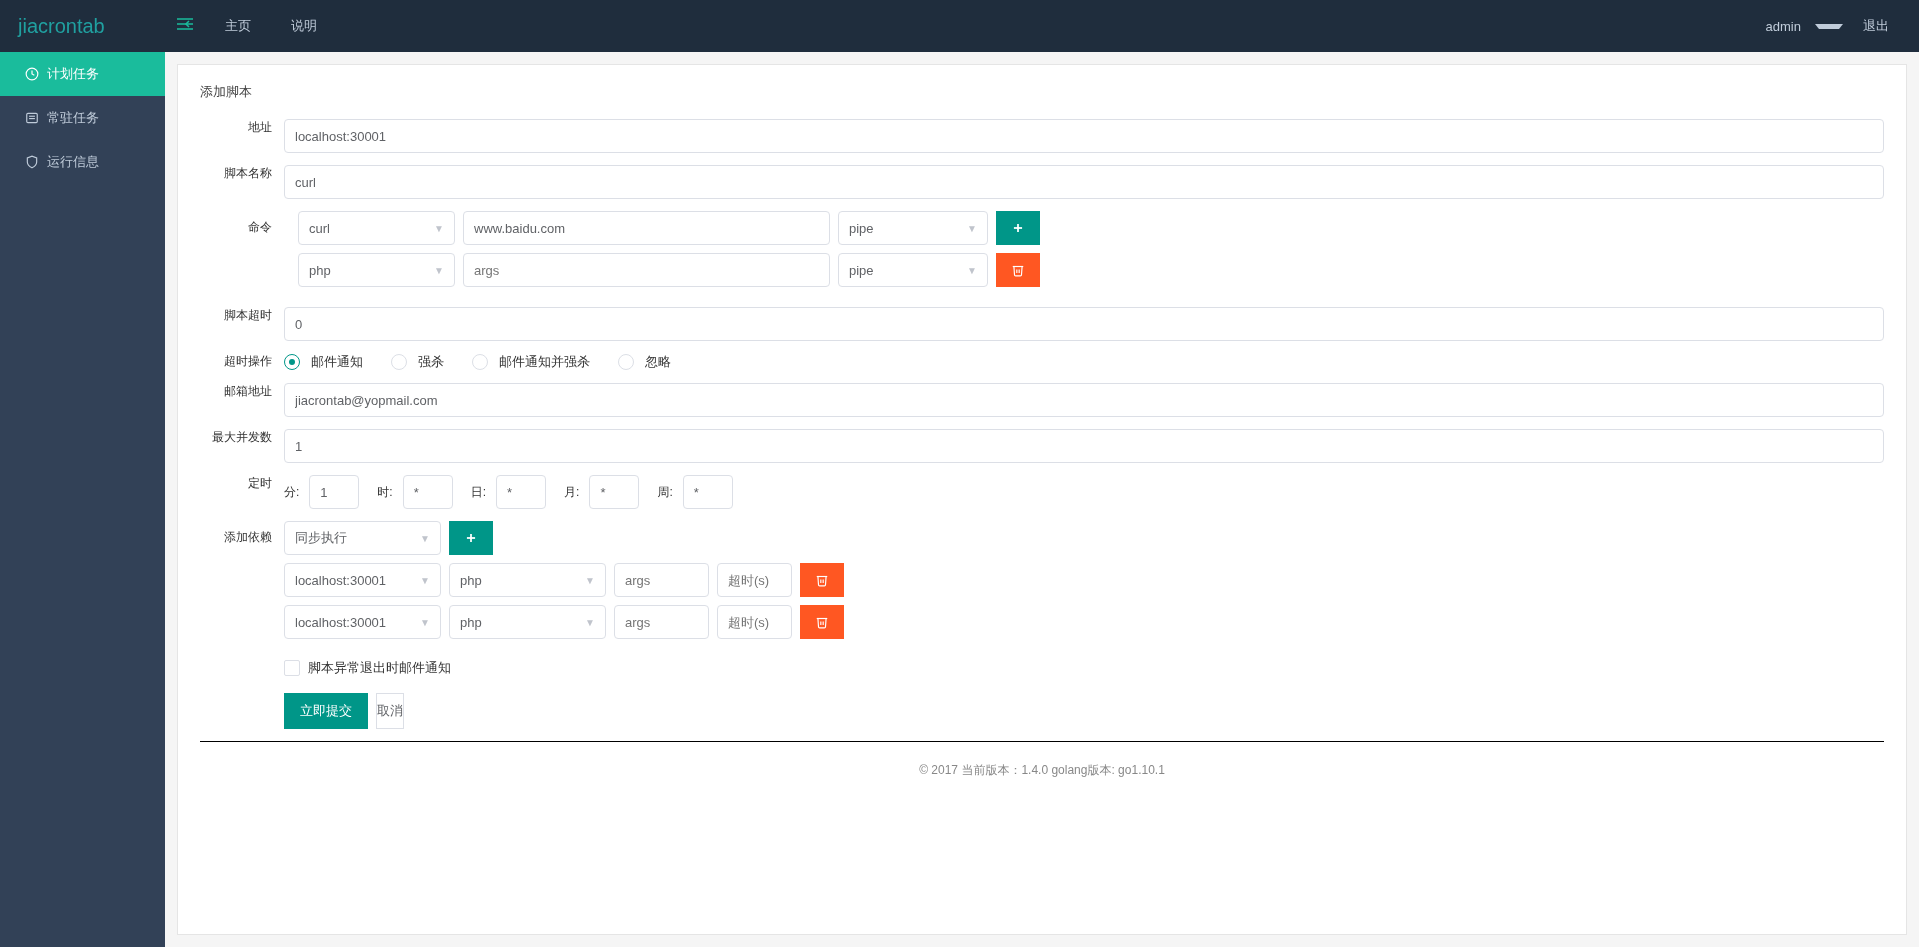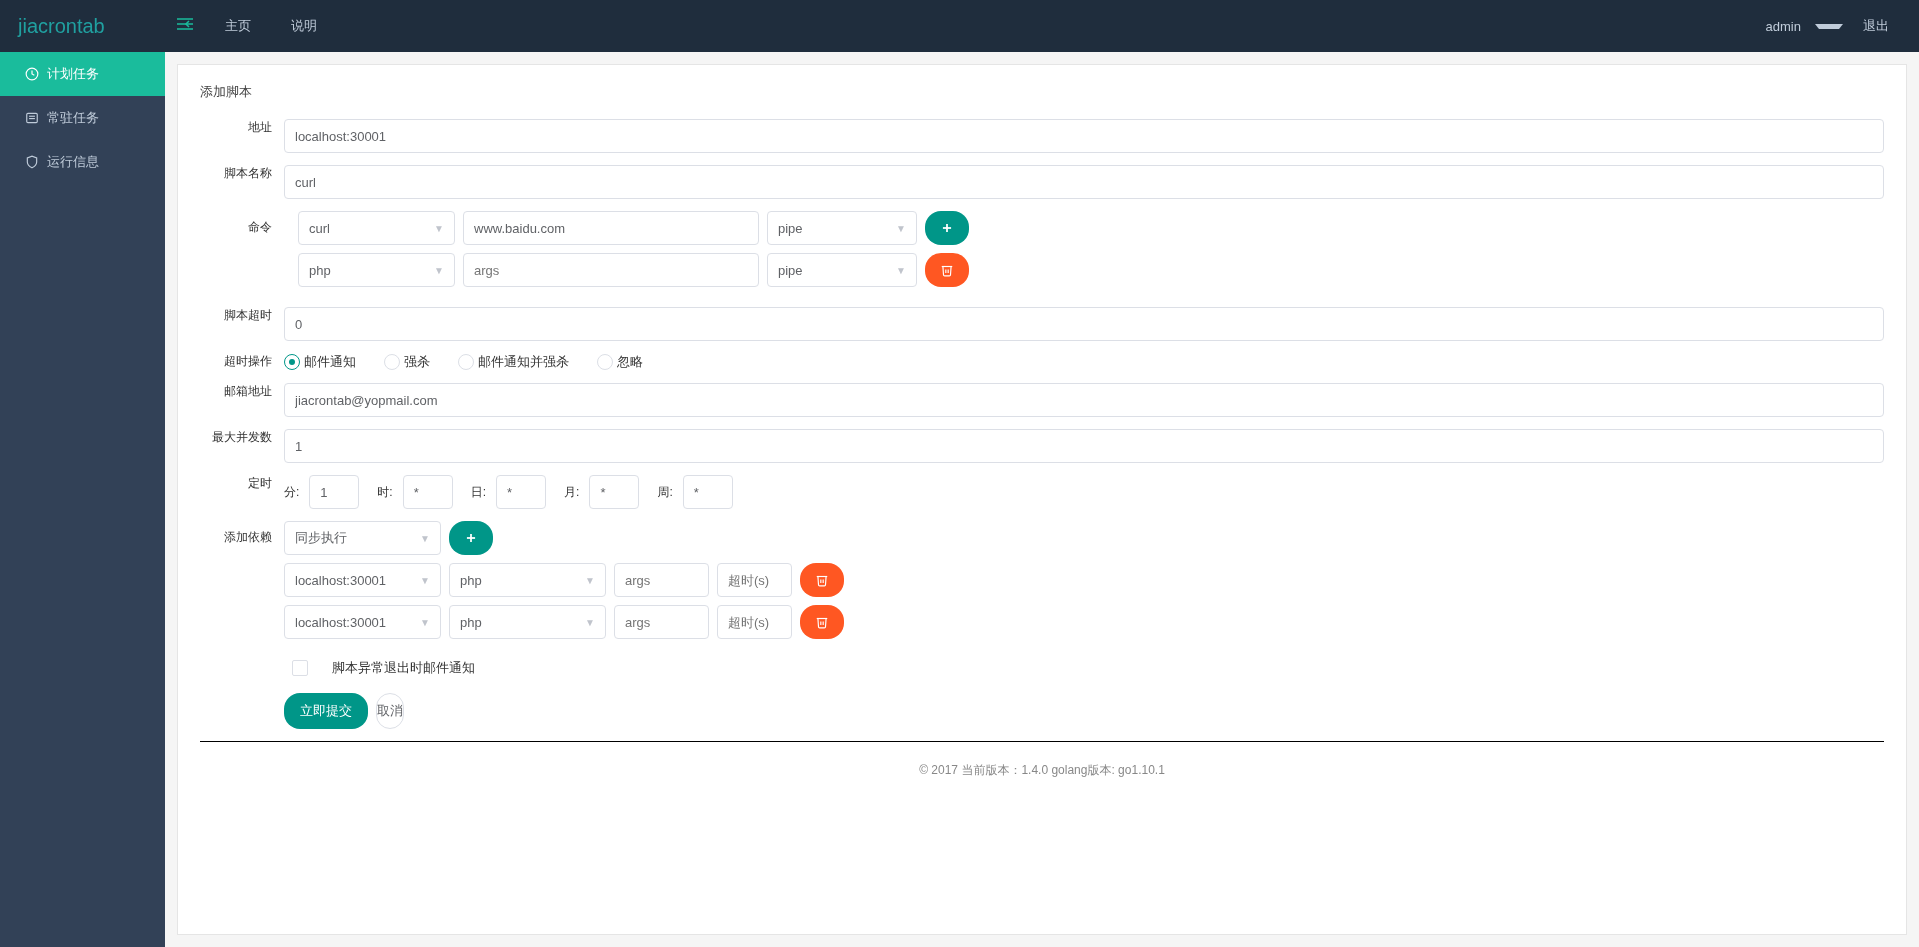--- a/index.html
+++ b/index.html
@@ -19,36 +19,36 @@
 .panel-title { font-size: 13px; color: #444; margin-bottom: 18px; }
 .form-row { display: flex; margin-bottom: 12px; }
 .form-label { width: 84px; text-align: right; padding-right: 12px; font-size: 12px; color: #333; flex-shrink: 0; }
 .form-control-wrap { flex: 1; display: flex; align-items: center; gap: 8px; flex-wrap: wrap; }
 .input { border: 1px solid #dcdfe6; border-radius: 4px; height: 34px; padding: 0 10px; font-size: 13px; color: #606266; background: #fff; outline: none; }
 .input-full { width: 100%; }
 .select { border: 1px solid #dcdfe6; border-radius: 4px; height: 34px; padding: 0 10px; font-size: 13px; color: #606266; background: #fff; display: flex; align-items: center; justify-content: space-between; cursor: pointer; }
 .select-w { width: 157px; }
 .select-pipe { width: 150px; }
 .chevron { color: #c0c4cc; font-size: 10px; }
-.btn { height: 34px; min-width: 44px; border: none; border-radius: 16px; cursor: pointer; display: inline-flex; align-items: center; justify-content: center; font-size: 16px; color: #fff; }
+.btn { height: 34px; min-width: 44px; border: none; border-radius: 0; cursor: pointer; display: inline-flex; align-items: center; justify-content: center; font-size: 16px; color: #fff; }
 .btn-add { background: #009688; }
 .btn-del { background: #ff5722; }
 .radio-group { display: flex; gap: 28px; align-items: center; }
-.radio-item { display: flex; align-items: center; gap: 4px; cursor: pointer; font-size: 13px; }
+.radio-item { display: flex; align-items: center; gap: 11px; cursor: pointer; font-size: 13px; }
 .radio-circle { width: 16px; height: 16px; border: 1px solid #dcdfe6; border-radius: 50%; display: flex; align-items: center; justify-content: center; }
 .radio-circle.checked { border-color: #009688; }
 .radio-dot { width: 6px; height: 6px; background: #009688; border-radius: 50%; }
 .cron-label { font-size: 12px; color: #333; margin-right: 2px; }
 .input-cron { width: 50px; }
-.checkbox-item { display: flex; align-items: center; gap: 24px; cursor: pointer; font-size: 13px; margin-left: 8px; }
+.checkbox-item { display: flex; align-items: center; gap: 8px; cursor: pointer; font-size: 13px; }
 .checkbox-box { width: 16px; height: 16px; border: 1px solid #dcdfe6; border-radius: 2px; }
 .btn-submit { background: #009688; color: #fff; padding: 0 16px; min-width: auto; font-size: 13px; height: 36px; }
 .btn-cancel { background: #fff; color: #606266; border: 1px solid #dcdfe6; padding: 0 0; min-width: auto; font-size: 13px; height: 36px; }
 .footer { text-align: center; padding: 20px; color: #888; font-size: 12px; border-top: 1px solid #000000; }
-.input-args { width: 296px; }
+.input-args { width: 367px; }
 .input-args-sm { width: 95px; }
 .input-timeout-sm { width: 75px; }
 .cmd-row { display: flex; gap: 8px; margin-bottom: 8px; }
 .caret-down { width: 0; height: 0; border-left: 4px solid transparent; border-right: 4px solid transparent; border-top: 5px solid #c0ccda; }
 </style>
 </head>
 <body>
 
 <div class="header">
   <div class="logo">jiacrontab</div>

